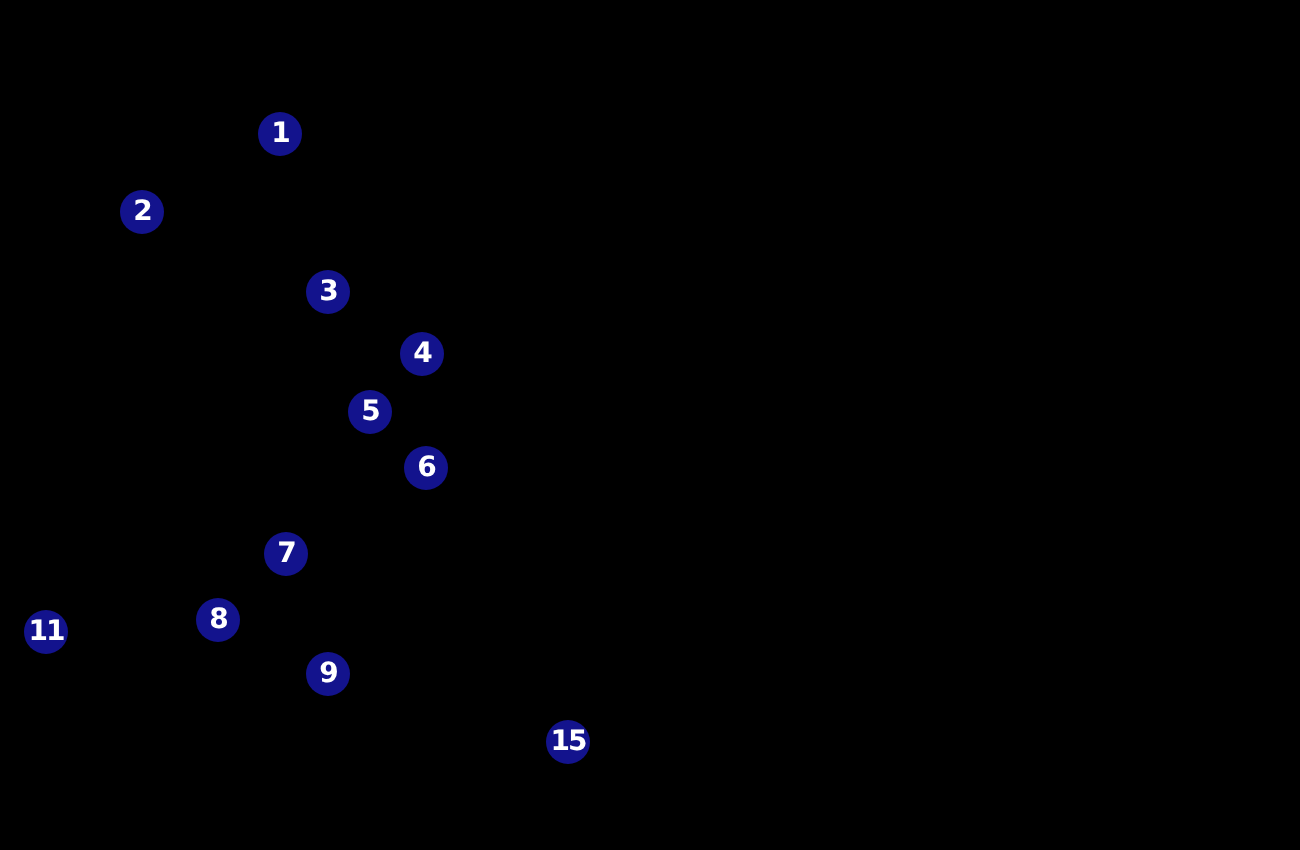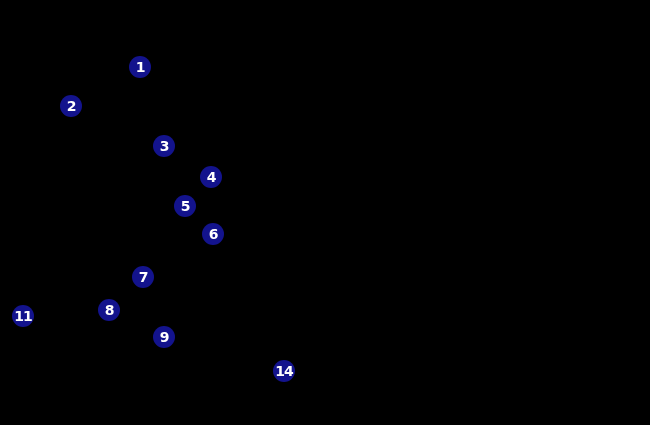--- a/index.html
+++ b/index.html
@@ -56,18 +56,18 @@
     <div class="marker" style="left: 132px; top: 266px; background: rgb(19, 19, 141);">
       <span style="color: rgb(255, 255, 255);">7</span>
     </div>
     <div class="marker" style="left: 98px; top: 299px; background: rgb(19, 19, 141);">
       <span style="color: rgb(255, 255, 255);">8</span>
     </div>
     <div class="marker" style="left: 153px; top: 326px; background: rgb(19, 19, 141);">
       <span style="color: rgb(255, 255, 255);">9</span>
     </div>
     <div class="marker" style="left: 273px; top: 360px; background: rgb(19, 19, 141);">
-      <span style="color: rgb(255, 255, 255);">14</span>
+      <span style="color: rgb(255, 255, 255);">15</span>
     </div>
     <div class="marker" style="left: 12px; top: 305px; background: rgb(19, 19, 141);">
       <span style="color: rgb(255, 255, 255);">11</span>
     </div>
   </div>
 
 </body></html>

